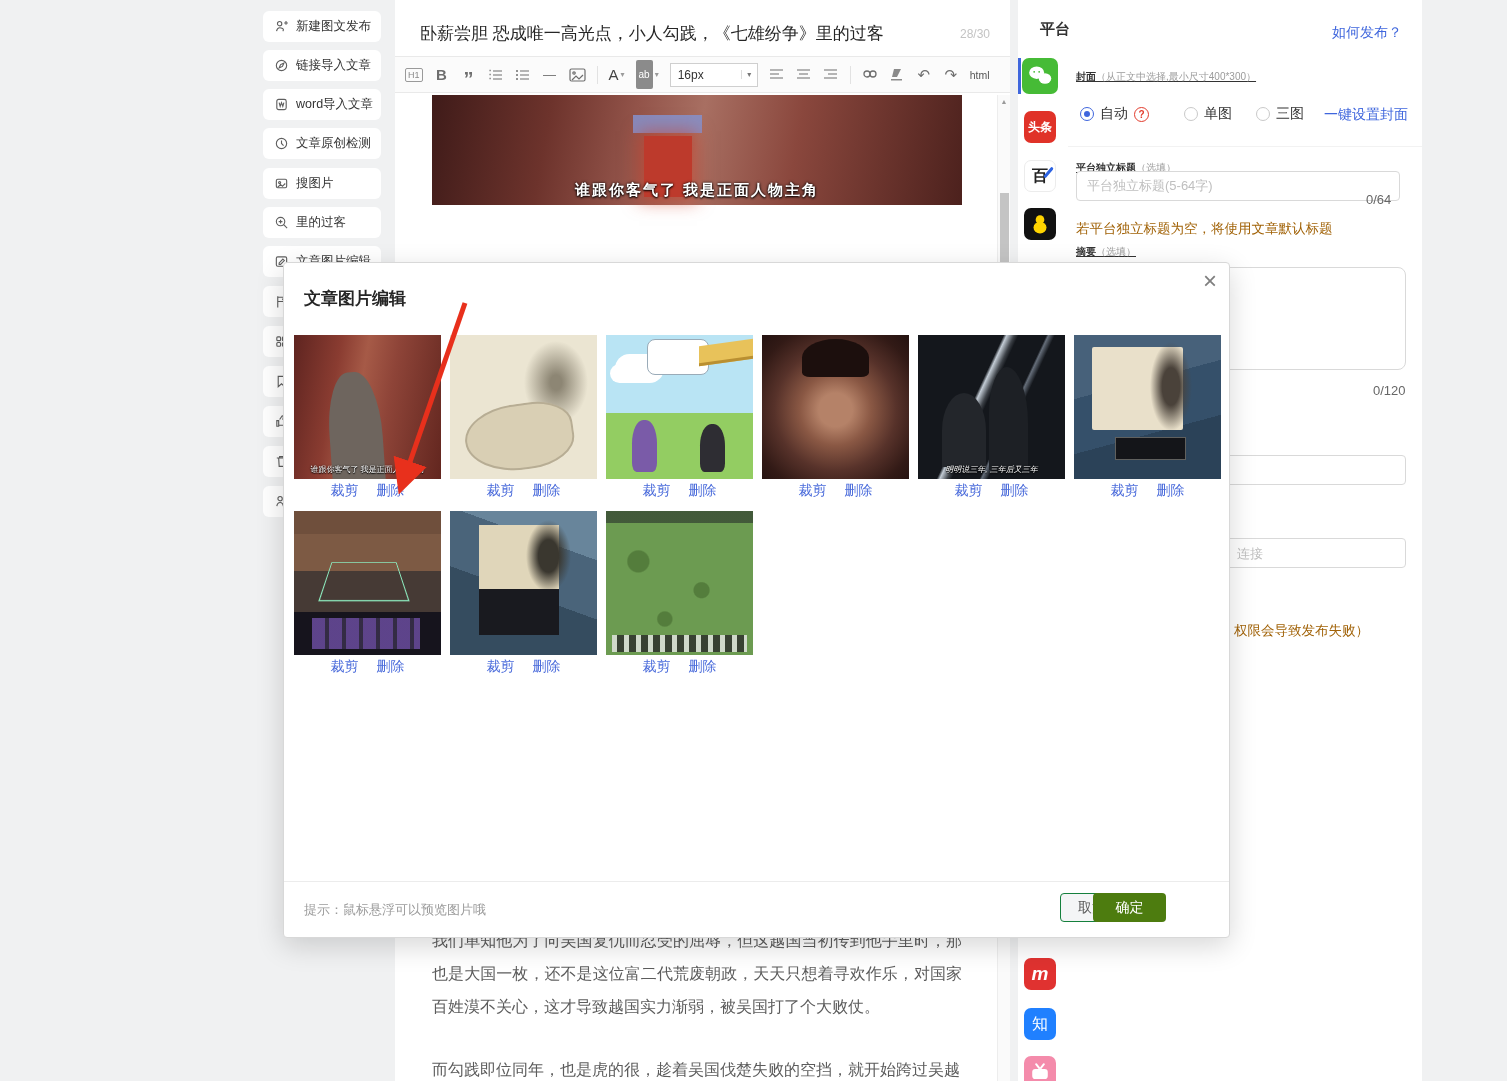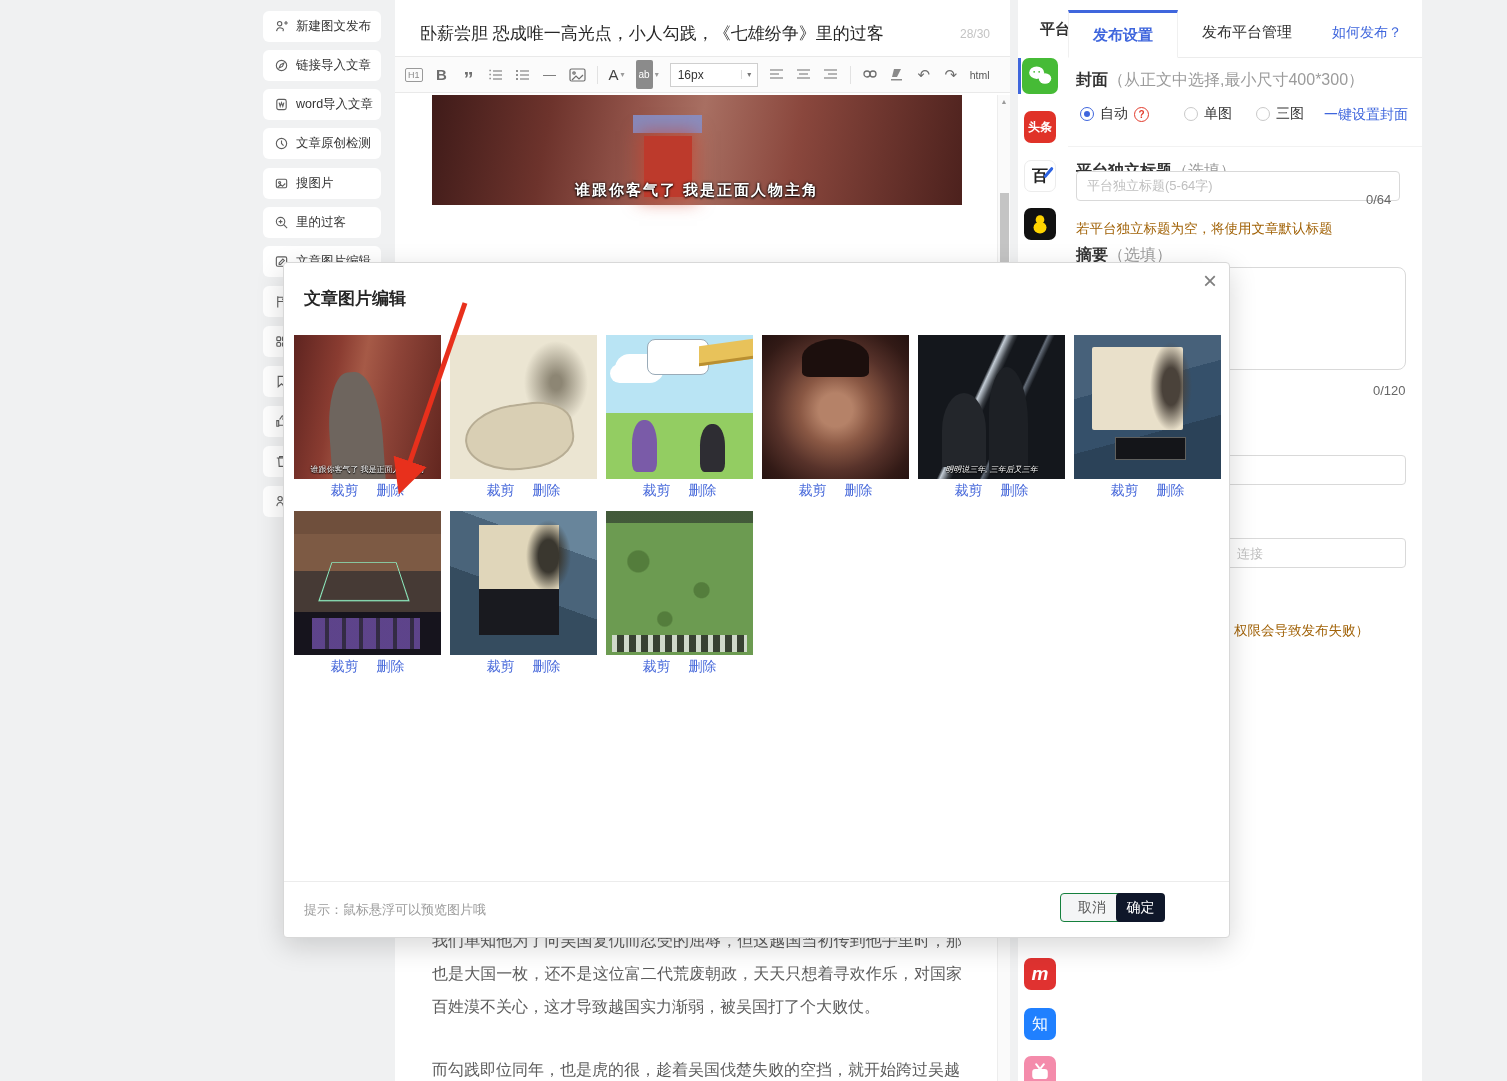--- a/index.html
+++ b/index.html
@@ -51,21 +51,21 @@
   #tabbar { position:absolute; left:50px; top:10px; right:0; height:48px; border-bottom:1px solid #ececec; display:flex; }
   .tab { padding:0 24px; line-height:44px; font-size:15px; color:#333; cursor:pointer; }
   .tab.active { color:#3f66dd; border-top:3px solid #3f66dd; border-left:1px solid #f0f0f0; border-right:1px solid #f0f0f0;
     background:#fff; margin-bottom:-1px; border-bottom:1px solid #fff; font-weight:bold; }
   #help-link { position:absolute; right:20px; top:24px; font-size:14px; color:#3f66dd; cursor:pointer; }
 
   .pi { position:absolute; left:6px; width:32px; height:32px; border-radius:7px; display:flex; align-items:center;
     justify-content:center; cursor:pointer; overflow:hidden; }
   #sel-bar { position:absolute; left:0; top:58px; width:3px; height:36px; background:#3f66dd; }
 
-  .plabel { position:absolute; font-size:16px; color:#333; font-weight:bold; }
+  .plabel { position:absolute; font-size:10px; color:#333; font-weight:bold;text-decoration:underline; }
   .plabel .hint { font-weight:normal; color:#9b9b9b; }
   .orange { position:absolute; font-size:13.5px; color:#a16207; }
   .counter { position:absolute; font-size:13px; color:#666; }
   .pinput { position:absolute; height:30px; border:1px solid #d9d9d9; border-radius:4px; background:#fff;
     font-size:13px; color:#bfbfbf; display:flex; align-items:center; padding-left:10px; }
   #summary-box { position:absolute; left:58px; top:267px; width:330px; height:103px; border:1px solid #d9d9d9; border-radius:8px; background:#fff; }
   .radio { width:14px; height:14px; border:1px solid #c9c9c9; border-radius:50%; background:#fff; display:inline-block; position:relative; }
   .radio.sel { border-color:#3f66dd; }
   .radio.sel::after { content:""; position:absolute; left:3px; top:3px; width:6px; height:6px; border-radius:50%; background:#3f66dd; }
   .ropt { position:absolute; display:flex; align-items:center; gap:6px; font-size:14px; color:#333; cursor:pointer; }
@@ -121,21 +121,21 @@
   .t9{background:#6c9b51;background-image:radial-gradient(circle at 22% 35%,#547d3c 0 7%,transparent 8%),
     radial-gradient(circle at 65% 55%,#547d3c 0 6%,transparent 7%),radial-gradient(circle at 40% 75%,#547d3c 0 5%,transparent 6%),
     linear-gradient(180deg,rgba(25,25,35,.5) 0 8%,transparent 8%);}
   .t9 .units{position:absolute;left:4%;bottom:2%;width:92%;height:12%;background:repeating-linear-gradient(90deg,#e8e8e8 0 5px,#2b2b2b 5px 12px);opacity:.8;}
 
   #modal-divider { position:absolute; left:0; right:0; top:618px; height:1px; background:#ececec; }
   #modal-hint { position:absolute; left:20px; top:638px; font-size:13px; color:#9b9b9b; }
   .mbtn { position:absolute; top:630px; height:29px; border-radius:4px; font-size:14px; display:flex; align-items:center;
     justify-content:center; cursor:pointer; }
   #btn-cancel { left:776px; width:64px; background:#f4f5f6; border:1px solid #15803d; color:#595959; }
-  #btn-confirm { left:832px; width:49px; background:#0f172a; color:#fff; }
+  #btn-confirm { left:809px; width:73px; background:#4d7c0f; color:#fff; }
   #arrow-svg { position:absolute; left:0; top:0; pointer-events:none; }
 </style>
 </head>
 <body>
 
 <div id="screen">
 
   <div>
     <div class="side-btn" style="top:11px">
       <svg width="15" height="15" viewBox="0 0 16 16" fill="none" stroke="#5f5f5f" stroke-width="1.2">
@@ -315,24 +315,20 @@
     </div>
 
     <div id="scrollbar">
       <span class="up">▲</span>
       <div id="scroll-thumb"></div>
     </div>
   </div>
 
   <div id="panel">
     <div id="plat-label">平台</div>
-    <div id="tabbar">
-      <span class="tab active">发布设置</span>
-      <span class="tab">发布平台管理</span>
-    </div>
     <span id="help-link">如何发布？</span>
 
     <div id="sel-bar"></div>
     <div class="pi" style="top:58px;left:4px;width:36px;height:36px;background:#46bb36">
       <svg width="30" height="30" viewBox="0 0 36 36">
           <ellipse cx="14" cy="14" rx="9" ry="7.5" fill="#fff"></ellipse>
           <ellipse cx="24" cy="21" rx="7.5" ry="6.2" fill="#fff"></ellipse>
           <circle cx="11" cy="13" r="1.1" fill="#46bb36"></circle>
           <circle cx="17" cy="13" r="1.1" fill="#46bb36"></circle>
         </svg>

